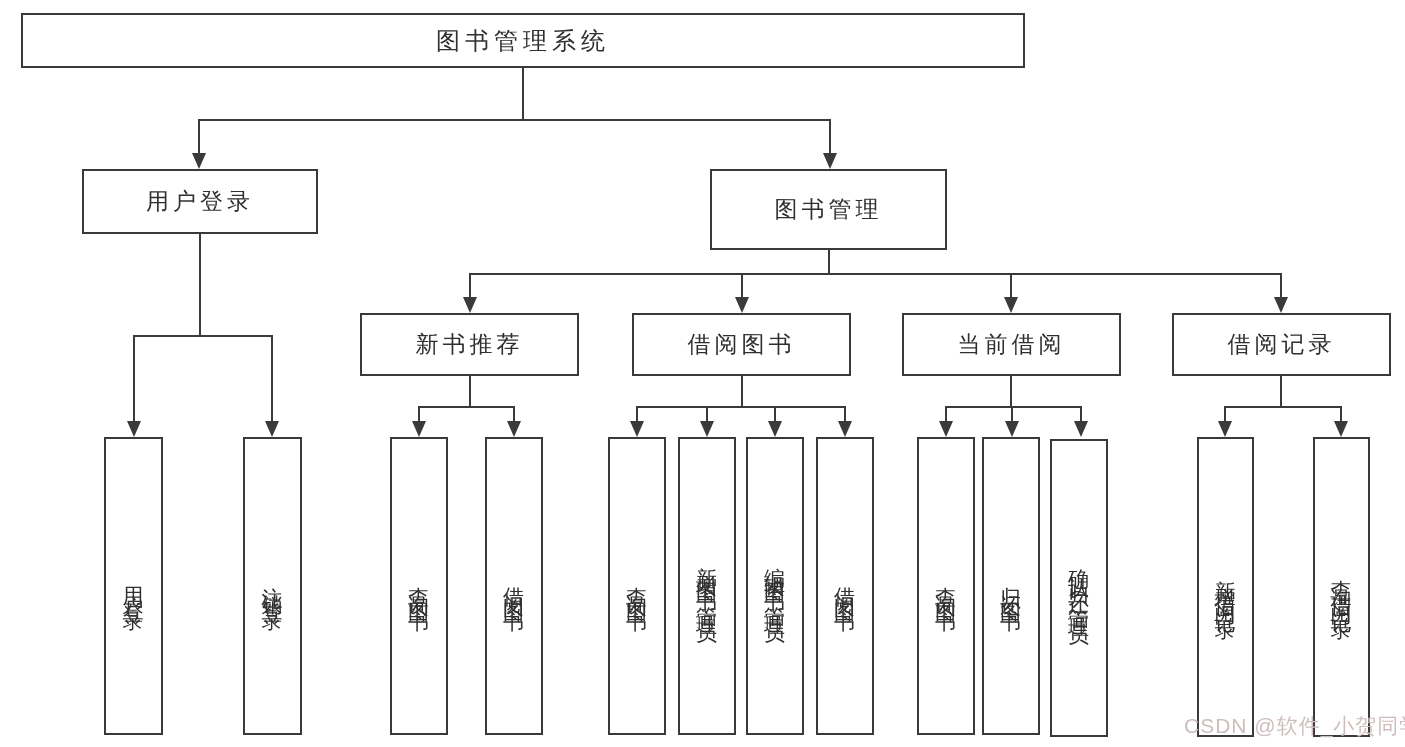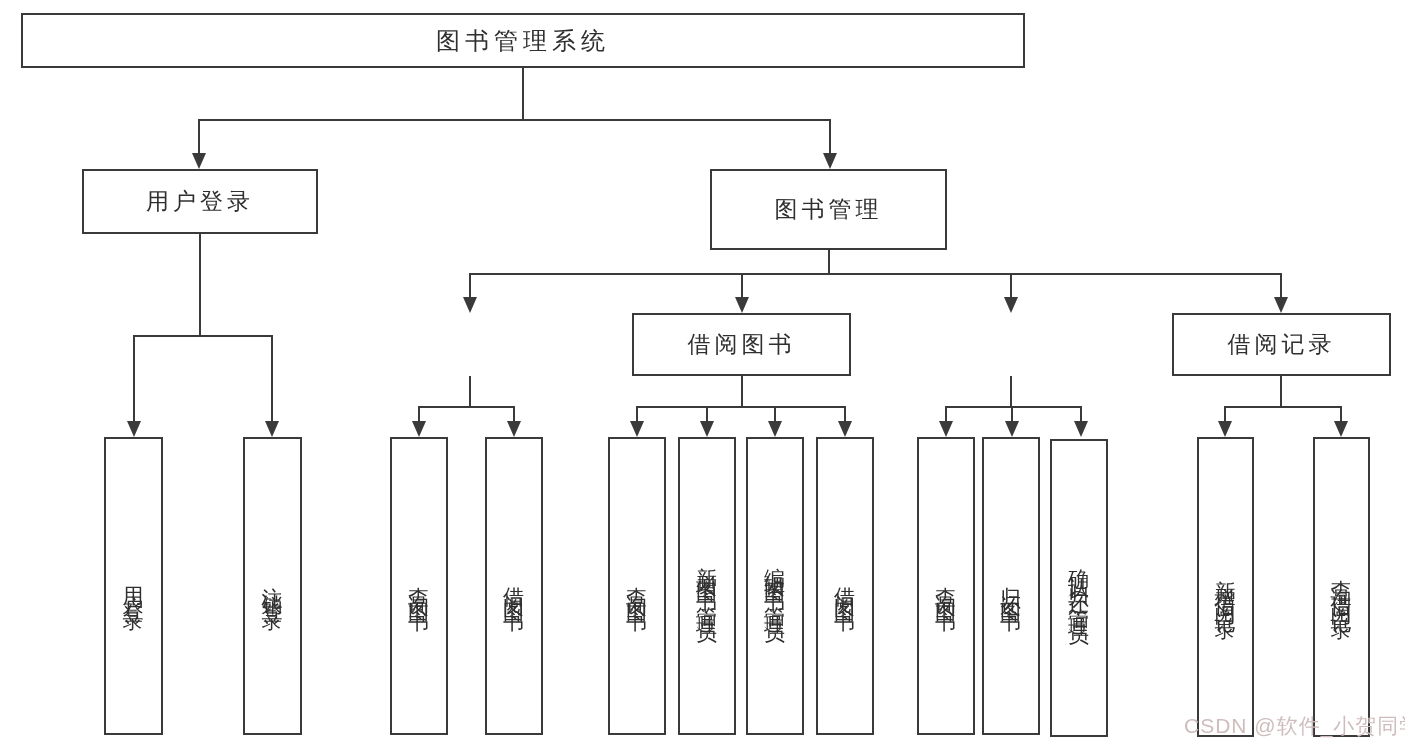--- a/index.html
+++ b/index.html
@@ -103,22 +103,28 @@
   <div class="hline" style="left:469px;top:273px;width:812px;"></div>
   <div class="vline" style="left:469px;top:273px;height:25px;"></div>
   <div class="arrow" style="left:463px;top:297px;"></div>
   <div class="vline" style="left:741px;top:273px;height:25px;"></div>
   <div class="arrow" style="left:735px;top:297px;"></div>
   <div class="vline" style="left:1010px;top:273px;height:25px;"></div>
   <div class="arrow" style="left:1004px;top:297px;"></div>
   <div class="vline" style="left:1280px;top:273px;height:25px;"></div>
   <div class="arrow" style="left:1274px;top:297px;"></div>
 
+  <div class="box hbox" style="left:360px;top:313px;width:219px;height:63px;">
+    <span>新书推荐</span>
+  </div>
   <div class="box hbox" style="left:632px;top:313px;width:219px;height:63px;">
     <span>借阅图书</span>
+  </div>
+  <div class="box hbox" style="left:902px;top:313px;width:219px;height:63px;">
+    <span>当前借阅</span>
   </div>
   <div class="box hbox" style="left:1172px;top:313px;width:219px;height:63px;">
     <span>借阅记录</span>
   </div>
 
   <div class="vline" style="left:469px;top:376px;height:31px;"></div>
   <div class="hline" style="left:418px;top:406px;width:97px;"></div>
   <div class="vline" style="left:418px;top:406px;height:16px;"></div>
   <div class="arrow" style="left:412px;top:421px;"></div>
   <div class="vline" style="left:513px;top:406px;height:16px;"></div>

